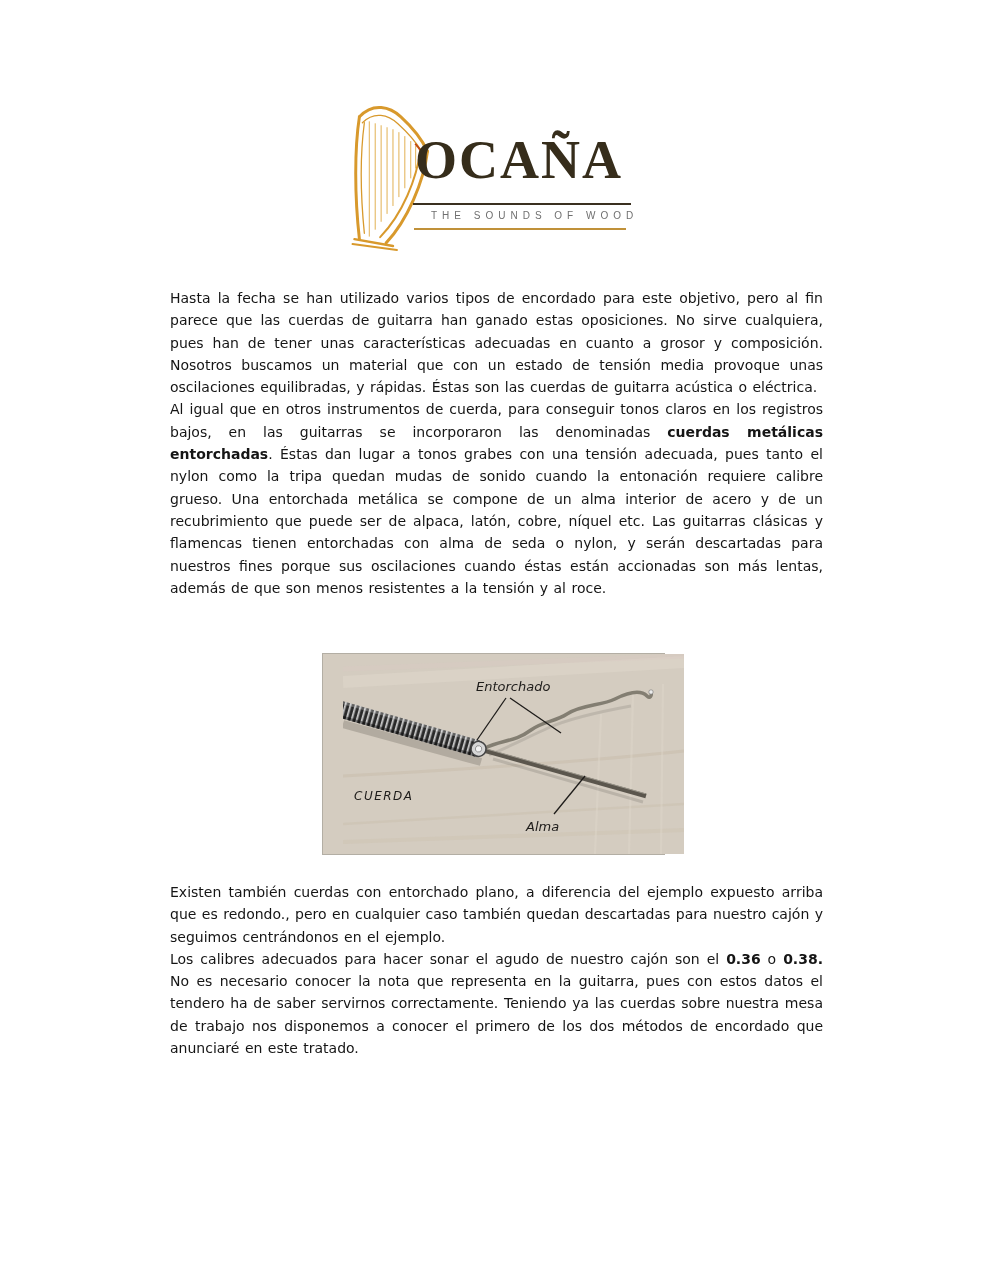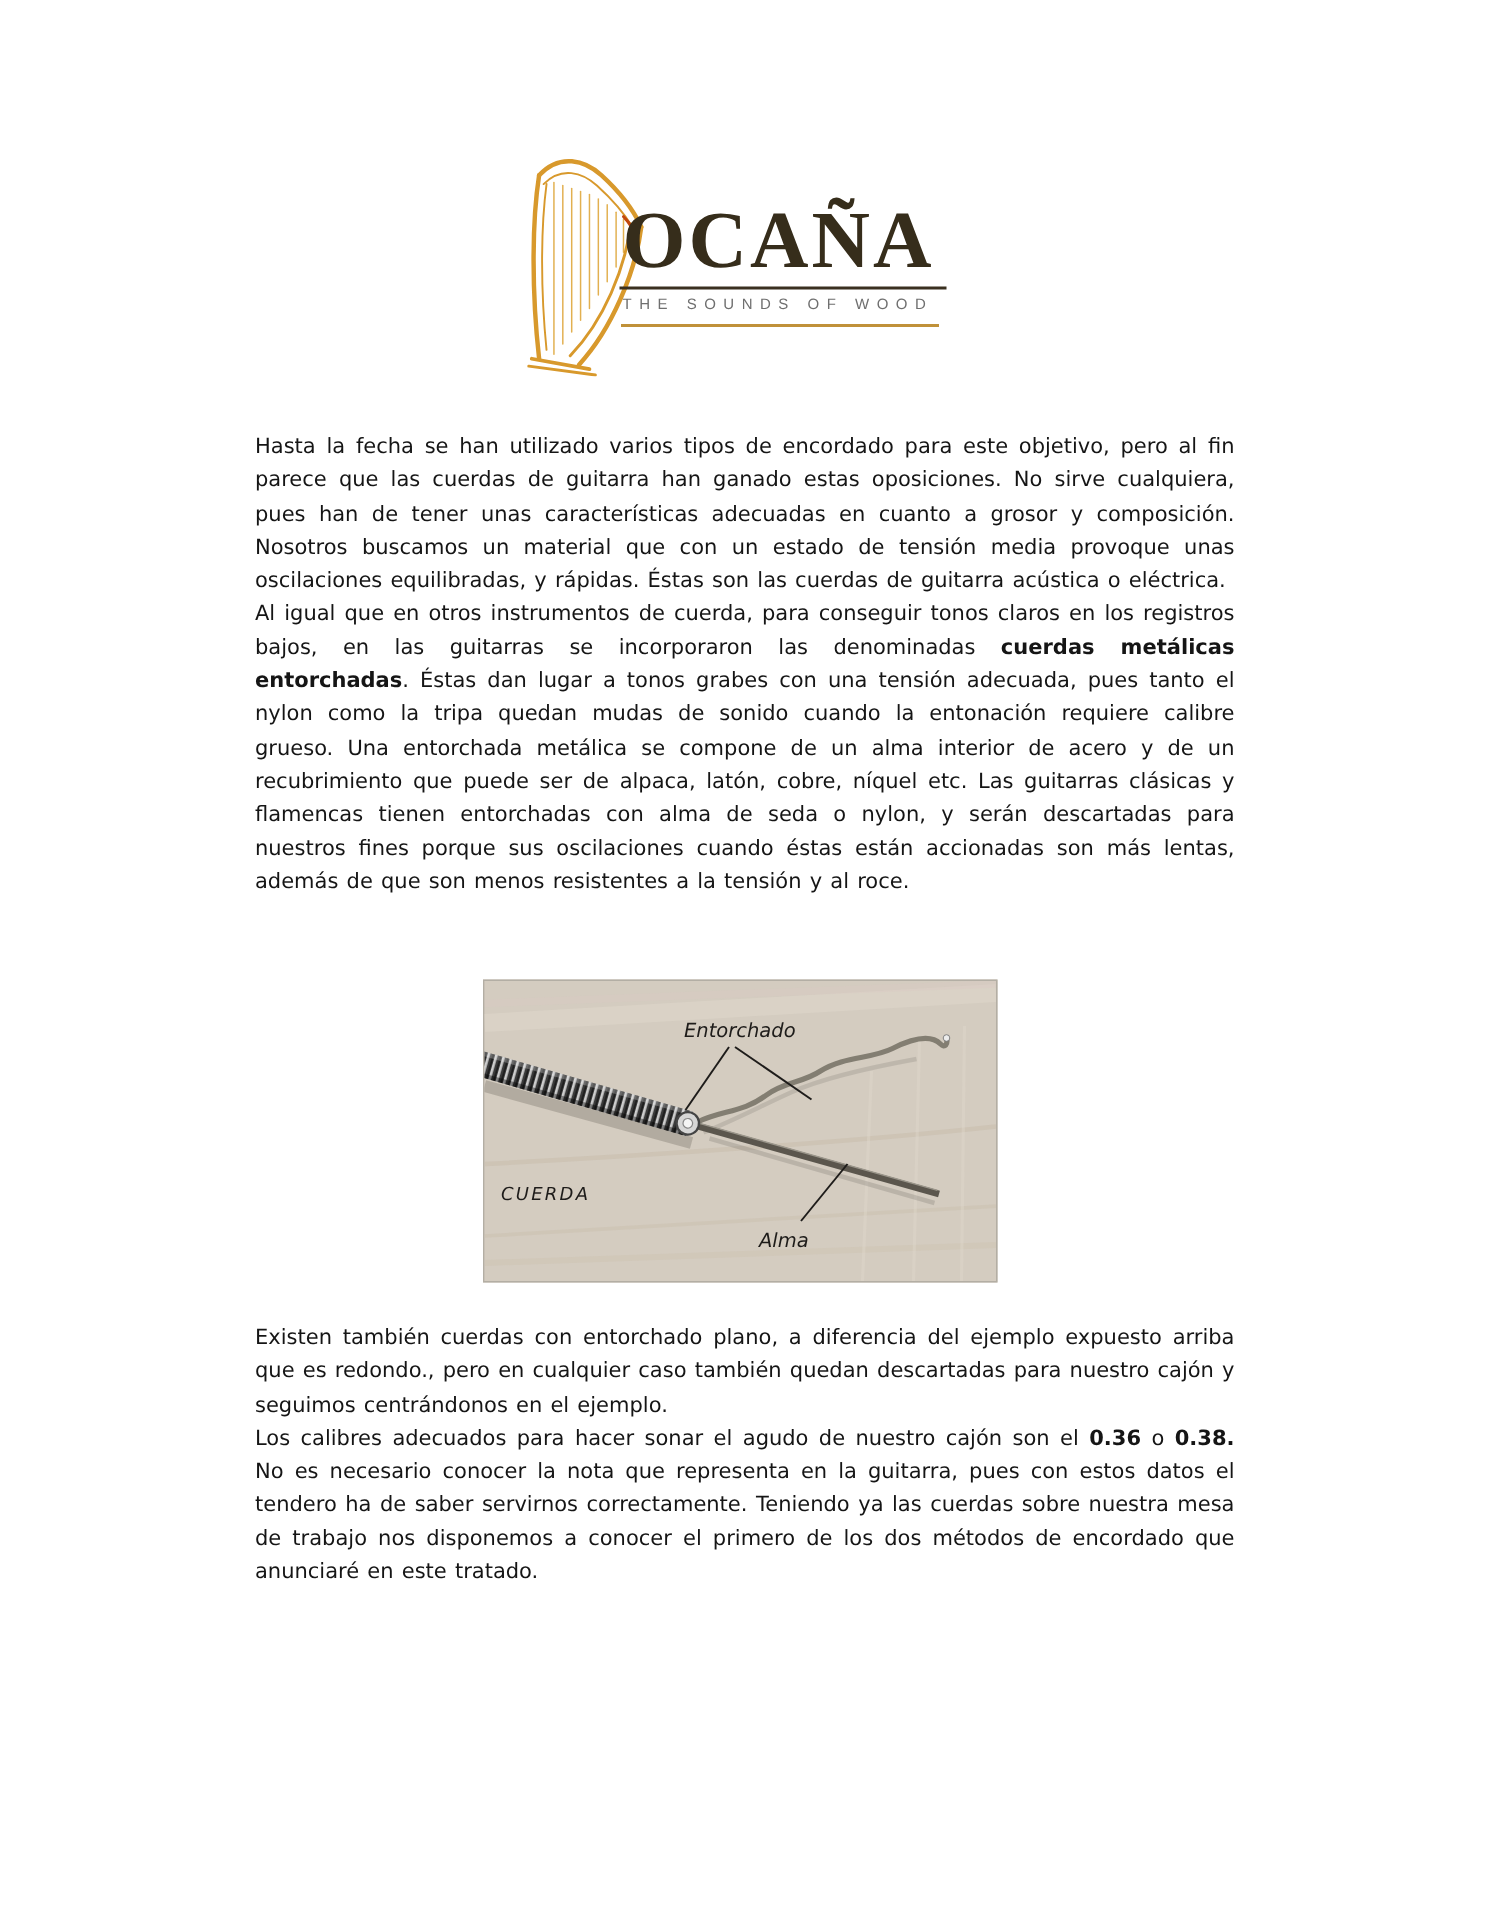--- a/index.html
+++ b/index.html
@@ -14,48 +14,48 @@
   }
   
   .logo{
     position:absolute;left:345px;top:95px;width:310px;height:160px;
   }
   .harp{position:absolute;left:0;top:6px;width:92px;height:150px;}
   .logo-text{position:absolute;left:66px;top:0;width:244px;}
   .brand{
     font-family:"Liberation Serif","DejaVu Serif",serif;
     font-weight:bold;font-size:54px;letter-spacing:2px;
-    color:#362d1b;line-height:1;margin:38px 0 4px 4px;white-space:nowrap;
+    color:#362d1b;line-height:1;margin:38px 0 16px 4px;white-space:nowrap;
   }
   .dark-rule{height:2px;background:#3a3020;margin:4px 0 2px 2px;width:218px;}
   .subtitle{
     font-family:"Liberation Serif","DejaVu Serif",serif;
     font-weight:bold;font-size:19px;letter-spacing:7px;
     color:#3a3020;margin-left:2px;white-space:nowrap;
   }
   .tagline{
     font-family:"Liberation Sans","DejaVu Sans",sans-serif;
     font-size:10px;letter-spacing:5px;color:#6f6f6f;
-    margin:5px 0 0 4px;white-space:nowrap;
+    margin:5px 0 0 20px;white-space:nowrap;
   }
   .gold-rule{height:2px;background:#c09139;margin:7px 0 0 3px;width:212px;}
   
   .article{
     position:absolute;left:170px;width:653px;
     font-size:14px;line-height:22.3px;
     text-align:justify;word-spacing:1px;
   }
   .article-a{top:287px;}
   .article-b{top:881px;}
   .article p{margin:0;}
   .b{font-weight:bold;}
   
   .photo{
     position:absolute;left:322px;top:653px;width:343px;height:202px;
-    border:1px solid #b3aea4;box-sizing:border-box;background:#d4ccc0;
+    border:1px solid #b3aea4;box-sizing:border-box;background:#d4ccc0;padding-left:20px;
   }
   .photo svg{display:block;}
   .handlabel{
     font-family:"DejaVu Sans",sans-serif;font-style:italic;
     fill:#1e1c1a;
   }
 </style>
 </head>
 <body>
 

